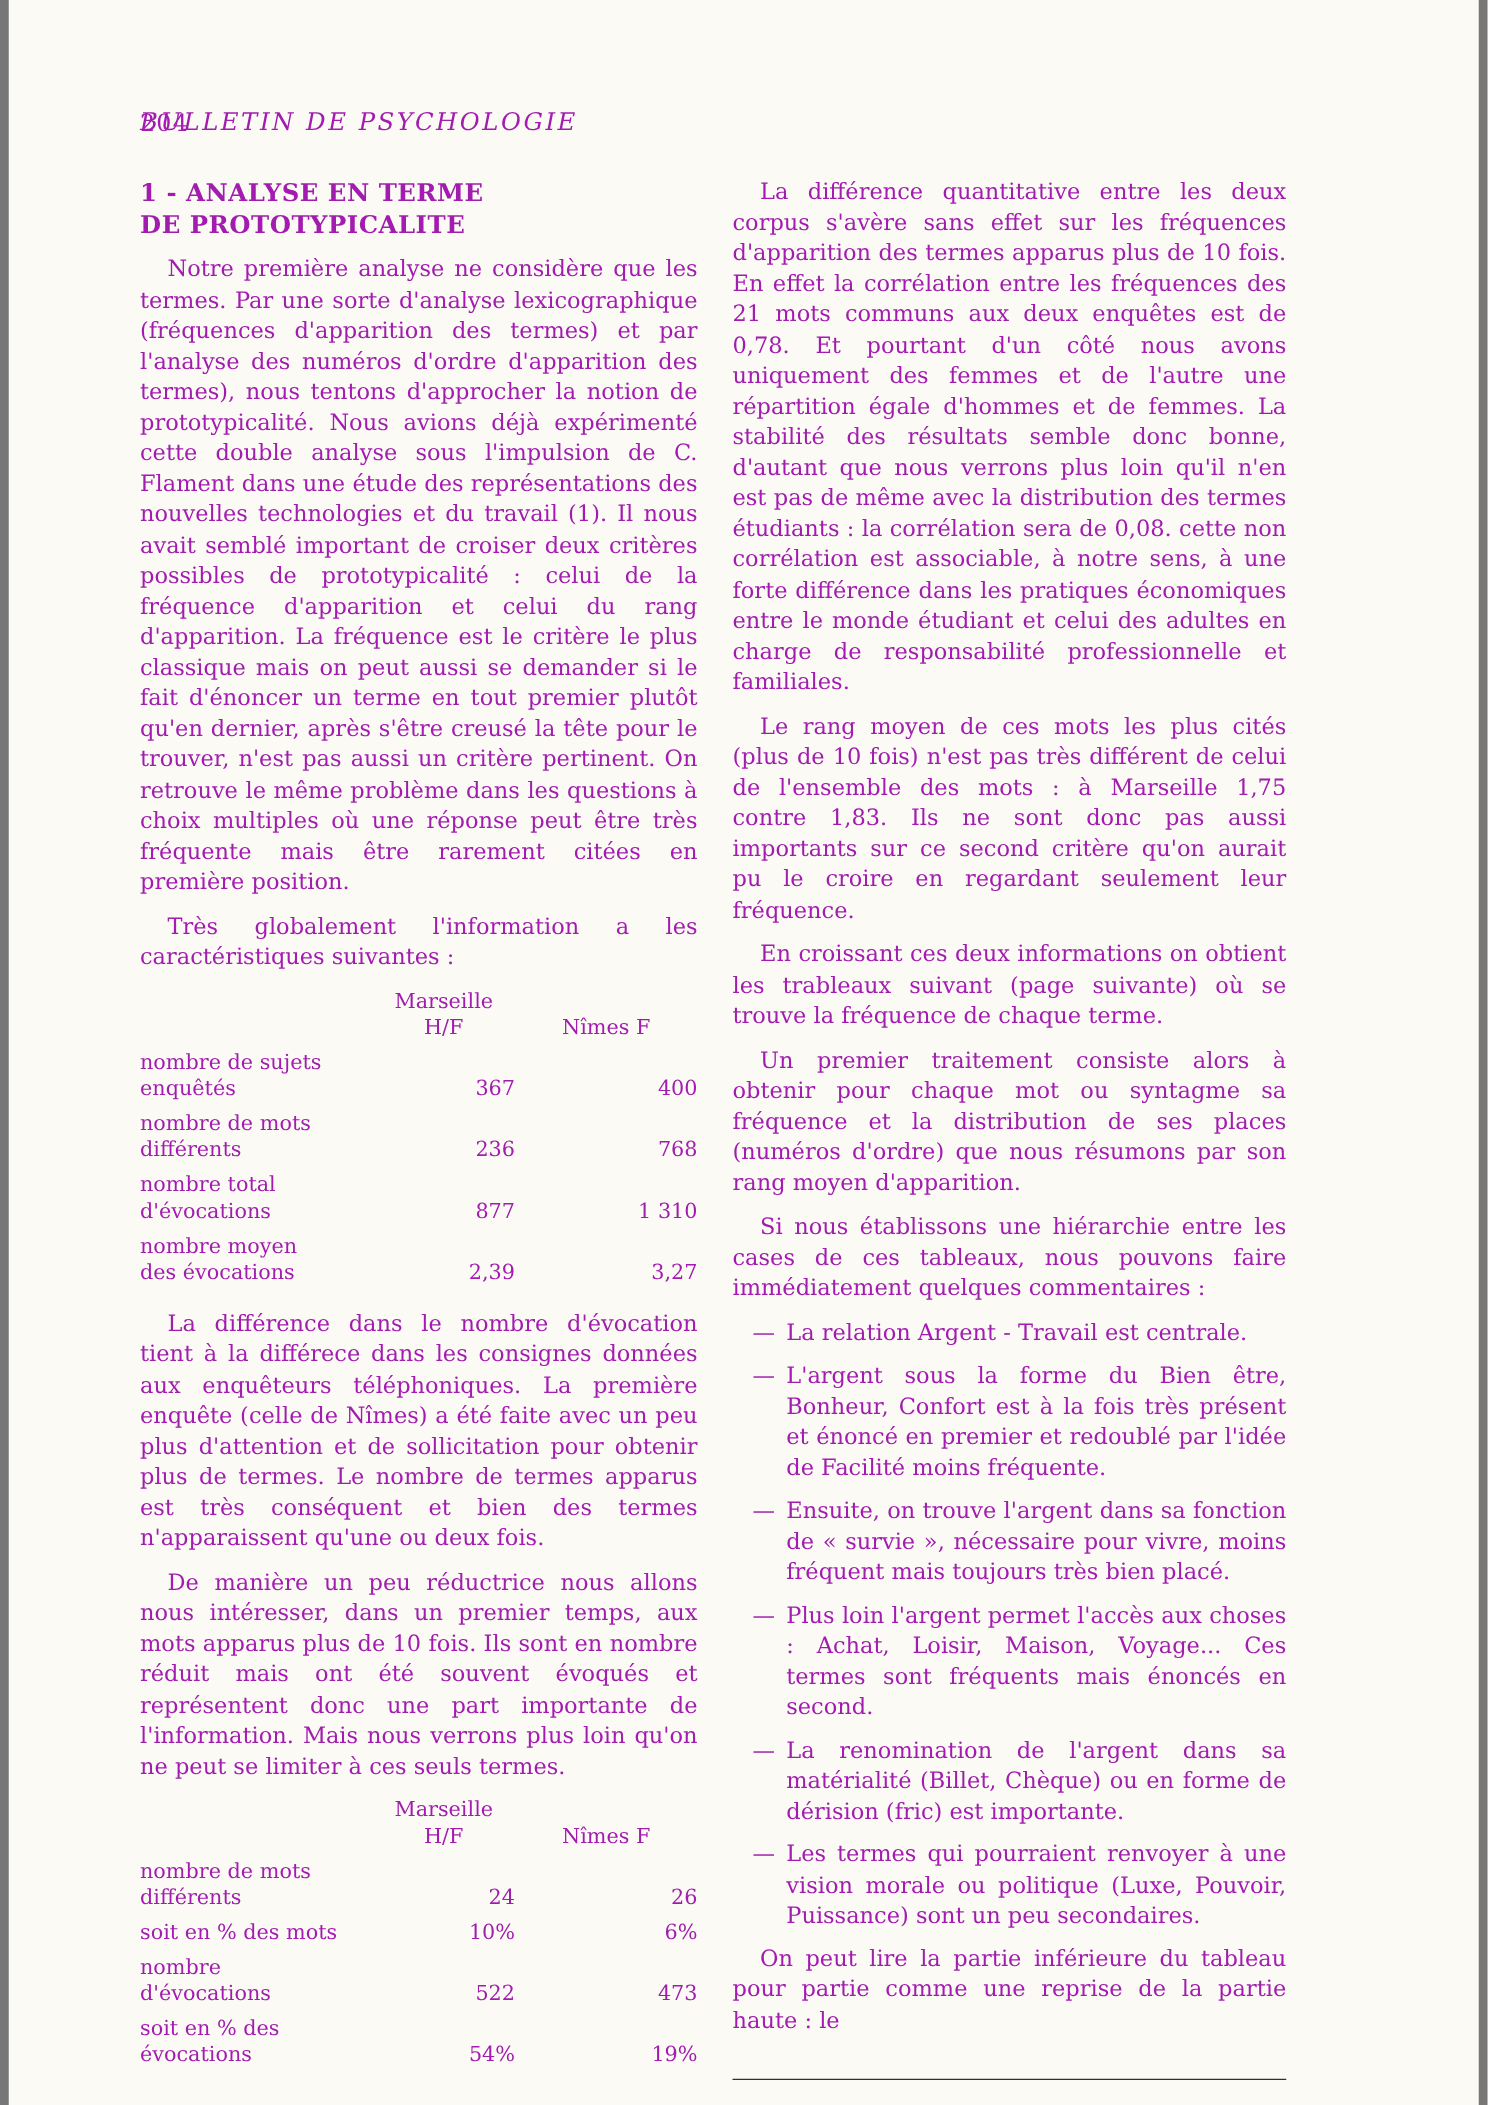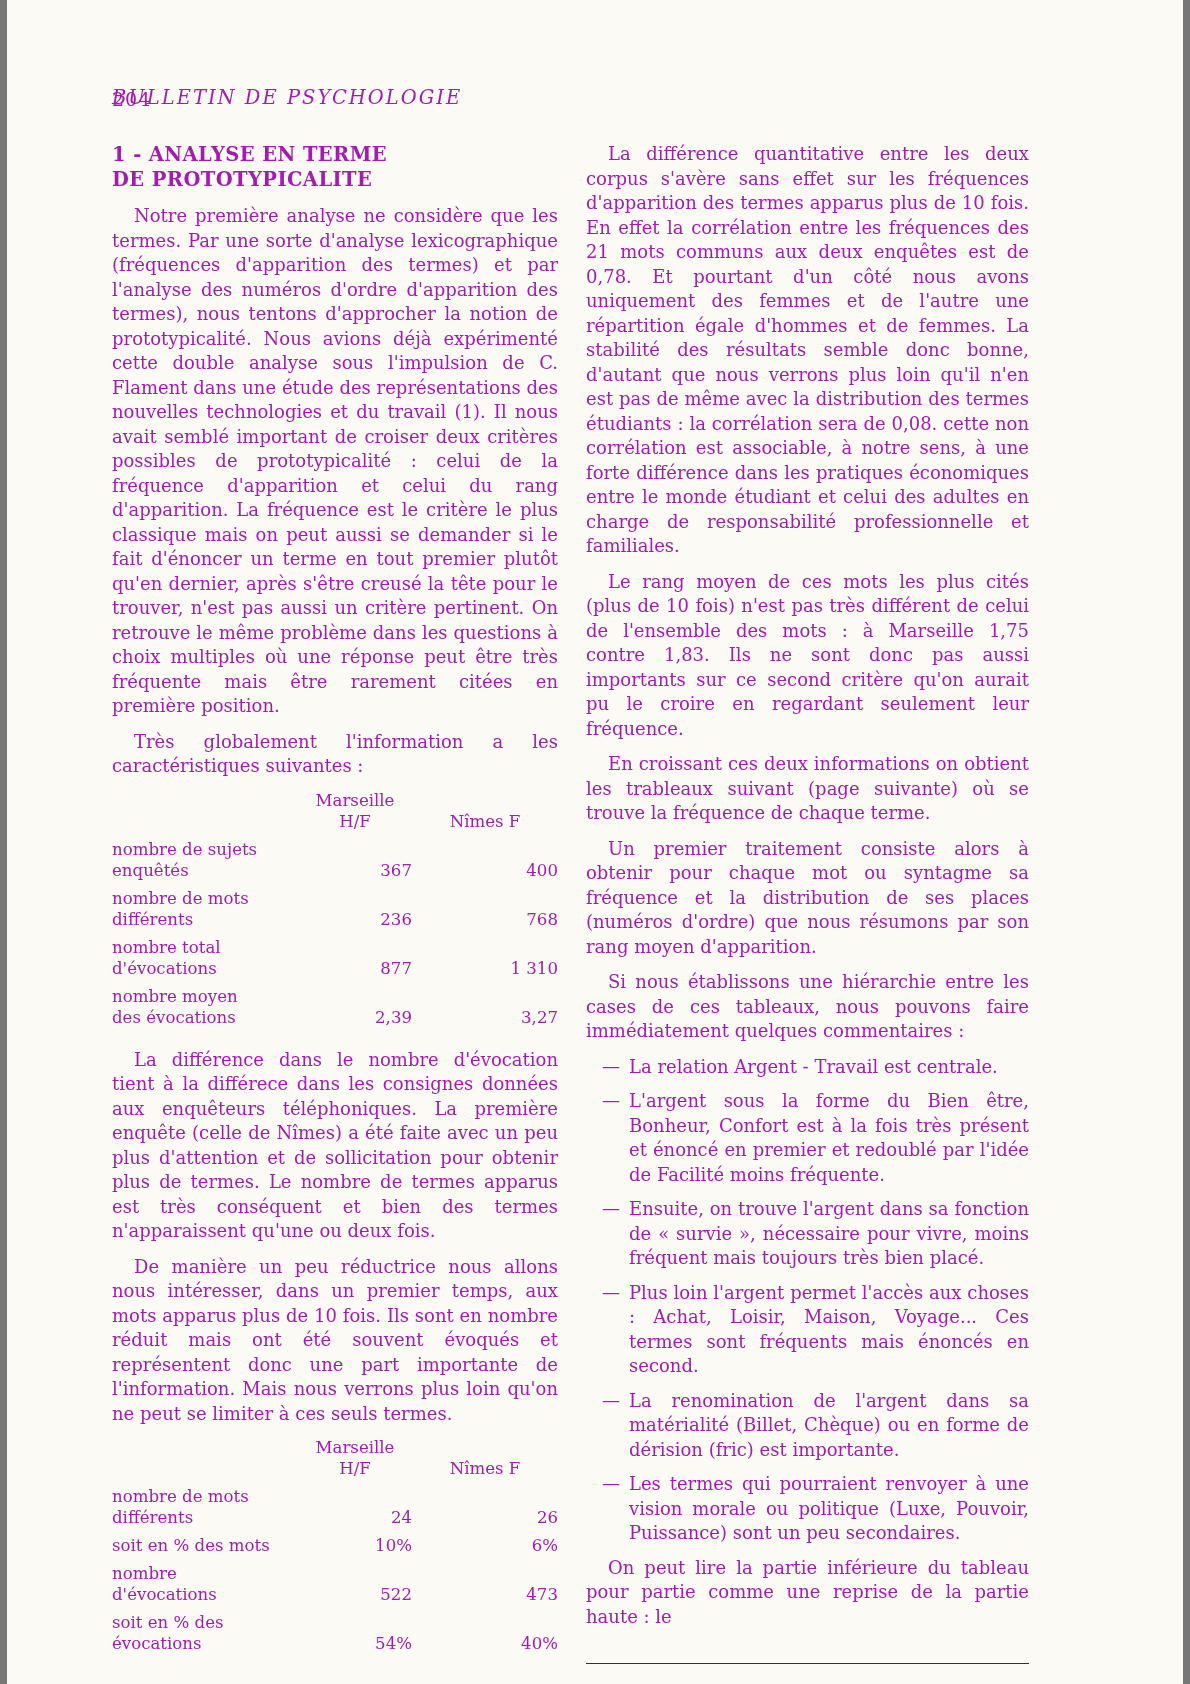--- a/index.html
+++ b/index.html
@@ -125,21 +125,21 @@
           </div>
           <div class="tval">522</div>
           <div class="tval">473</div>
         </div>
         <div class="trow">
           <div class="tlabel">
             <span>soit en % des</span>
             <span>évocations</span>
           </div>
           <div class="tval">54%</div>
-          <div class="tval">40%</div>
+          <div class="tval">19%</div>
         </div>
       </div>
     </div>
 
     <div class="col">
       <p class="para">La différence quantitative entre les deux corpus s'avère sans effet sur les fréquences d'apparition des termes apparus plus de 10 fois. En effet la corrélation entre les fréquences des 21 mots communs aux deux enquêtes est de 0,78. Et pourtant d'un côté nous avons uniquement des femmes et de l'autre une répartition égale d'hommes et de femmes. La stabilité des résultats semble donc bonne, d'autant que nous verrons plus loin qu'il n'en est pas de même avec la distribution des termes étudiants : la corrélation sera de 0,08. cette non corrélation est associable, à notre sens, à une forte différence dans les pratiques économiques entre le monde étudiant et celui des adultes en charge de responsabilité professionnelle et familiales.</p>
       <p class="para">Le rang moyen de ces mots les plus cités (plus de 10 fois) n'est pas très différent de celui de l'ensemble des mots : à Marseille 1,75 contre 1,83. Ils ne sont donc pas aussi importants sur ce second critère qu'on aurait pu le croire en regardant seulement leur fréquence.</p>
       <p class="para">En croissant ces deux informations on obtient les trableaux suivant (page suivante) où se trouve la fréquence de chaque terme.</p>
       <p class="para">Un premier traitement consiste alors à obtenir pour chaque mot ou syntagme sa fréquence et la distribution de ses places (numéros d'ordre) que nous résumons par son rang moyen d'apparition.</p>
       <p class="para">Si nous établissons une hiérarchie entre les cases de ces tableaux, nous pouvons faire immédiatement quelques commentaires :</p>

